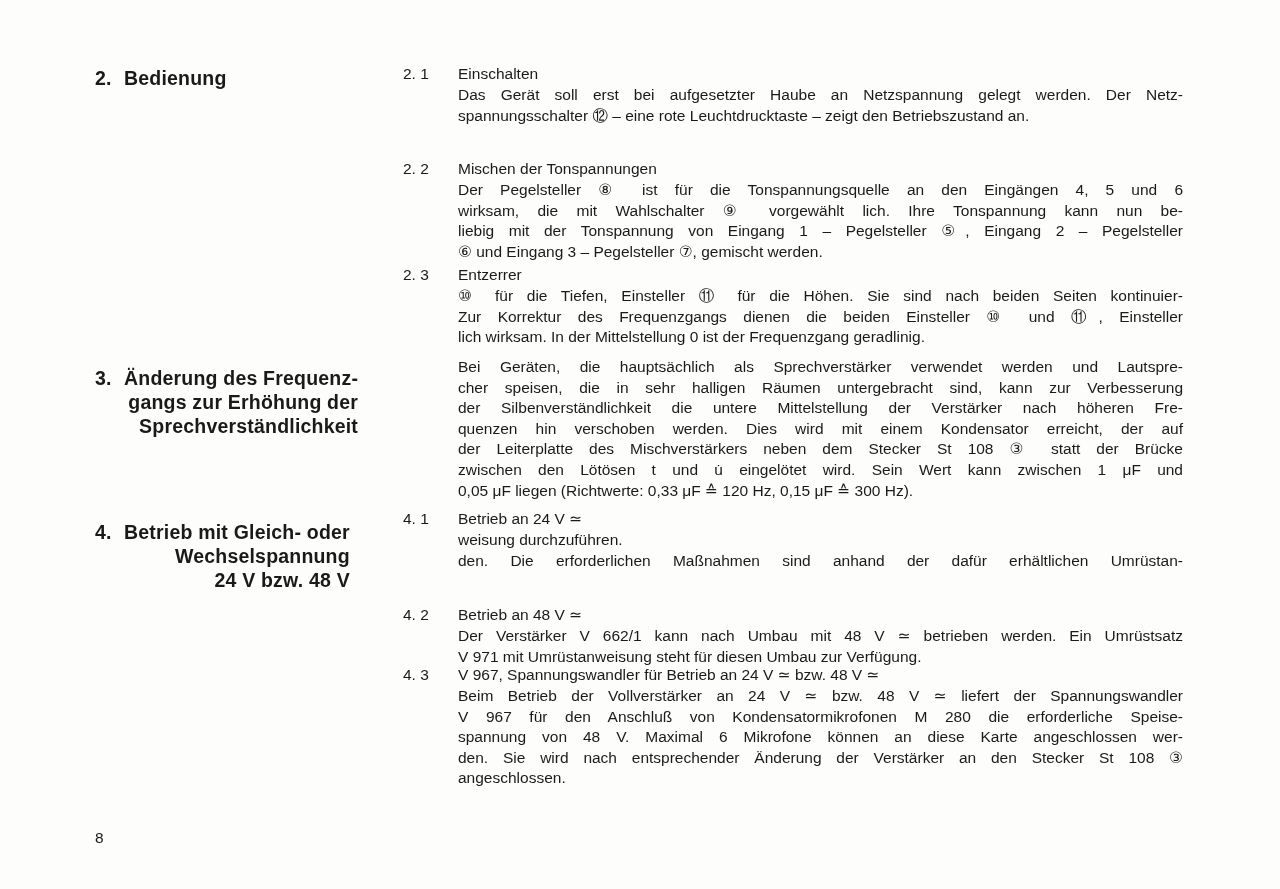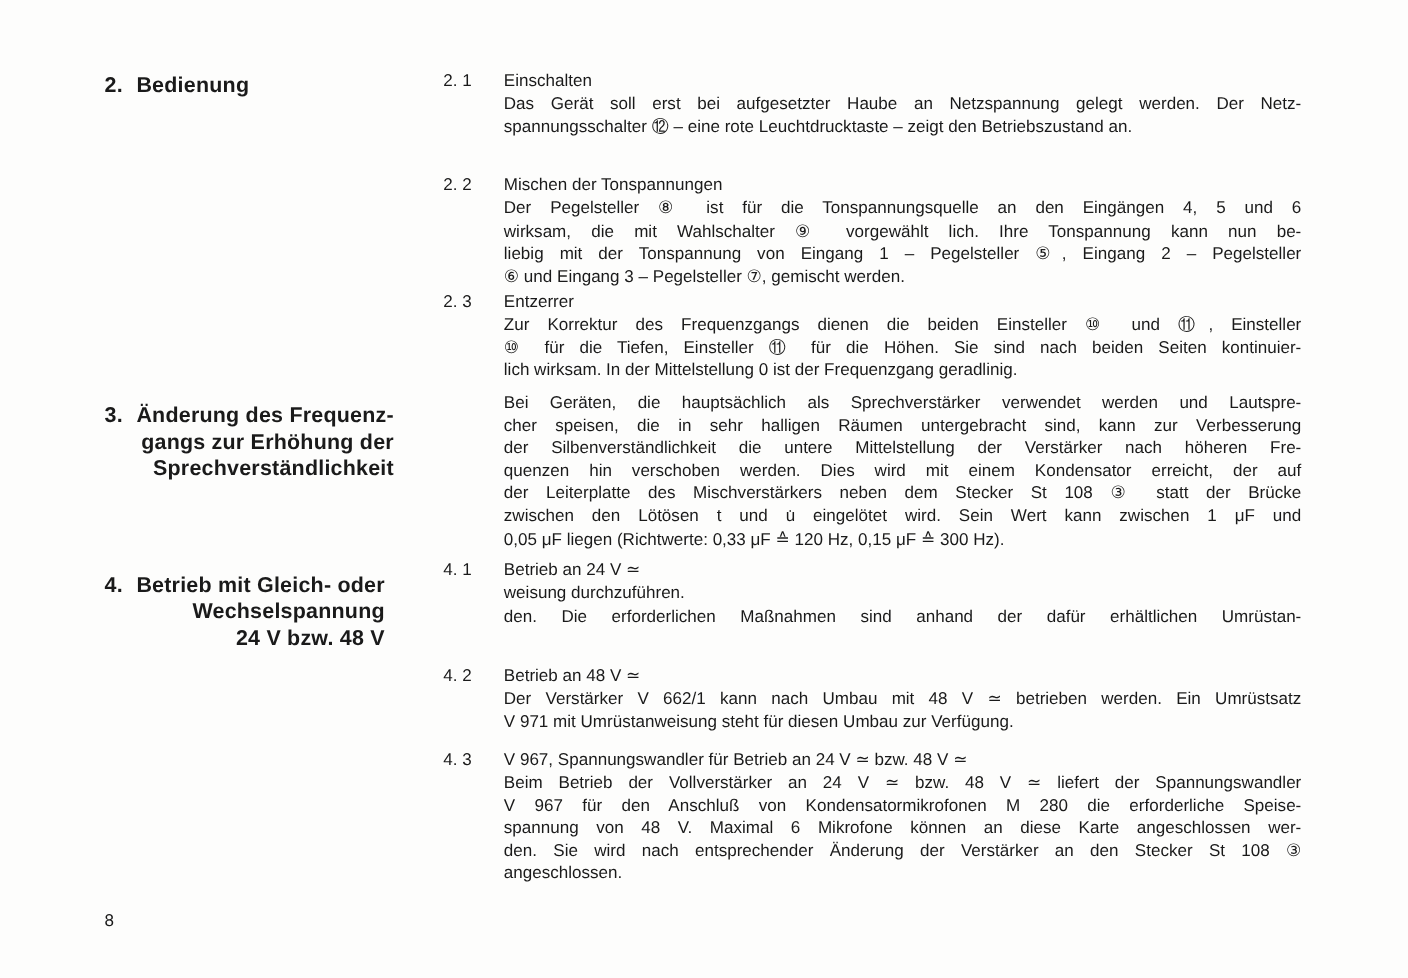--- a/index.html
+++ b/index.html
@@ -75,22 +75,22 @@
           <div class="jline jline-last">⑥ und Eingang 3 – Pegelsteller ⑦, gemischt werden.</div>
         </div>
     </div>
   </div>
 
   <div class="rsec" style="top:264px">
     <div class="num">2. 3</div>
     <div class="content">
       <div class="shead">Entzerrer</div>
       <div class="body-lines">
+          <div class="jline">⑩ für die Tiefen, Einsteller ⑪ für die Höhen. Sie sind nach beiden Seiten kontinuier-</div>
           <div class="jline">Zur Korrektur des Frequenzgangs dienen die beiden Einsteller ⑩ und ⑪, Einsteller</div>
-          <div class="jline">⑩ für die Tiefen, Einsteller ⑪ für die Höhen. Sie sind nach beiden Seiten kontinuier-</div>
           <div class="jline jline-last">lich wirksam. In der Mittelstellung 0 ist der Frequenzgang geradlinig.</div>
         </div>
     </div>
   </div>
 
   <div class="rsec" style="top:357px">
     <div class="num"></div>
     <div class="content">
 
       <div class="body-lines">
@@ -120,21 +120,21 @@
     <div class="num">4. 2</div>
     <div class="content">
       <div class="shead">Betrieb an 48 V ≃</div>
       <div class="body-lines">
           <div class="jline">Der Verstärker V 662/1 kann nach Umbau mit 48 V ≃ betrieben werden. Ein Umrüstsatz</div>
           <div class="jline jline-last">V 971 mit Umrüstanweisung steht für diesen Umbau zur Verfügung.</div>
         </div>
     </div>
   </div>
 
-  <div class="rsec" style="top:680px">
+  <div class="rsec" style="top:664px">
     <div class="num">4. 3</div>
     <div class="content">
       <div class="shead">V 967, Spannungswandler für Betrieb an 24 V ≃ bzw. 48 V ≃</div>
       <div class="body-lines">
           <div class="jline">Beim Betrieb der Vollverstärker an 24 V ≃ bzw. 48 V ≃ liefert der Spannungswandler</div>
           <div class="jline">V 967 für den Anschluß von Kondensatormikrofonen M 280 die erforderliche Speise-</div>
           <div class="jline">spannung von 48 V. Maximal 6 Mikrofone können an diese Karte angeschlossen wer-</div>
           <div class="jline">den. Sie wird nach entsprechender Änderung der Verstärker an den Stecker St 108 ③</div>
           <div class="jline jline-last">angeschlossen.</div>
         </div>

